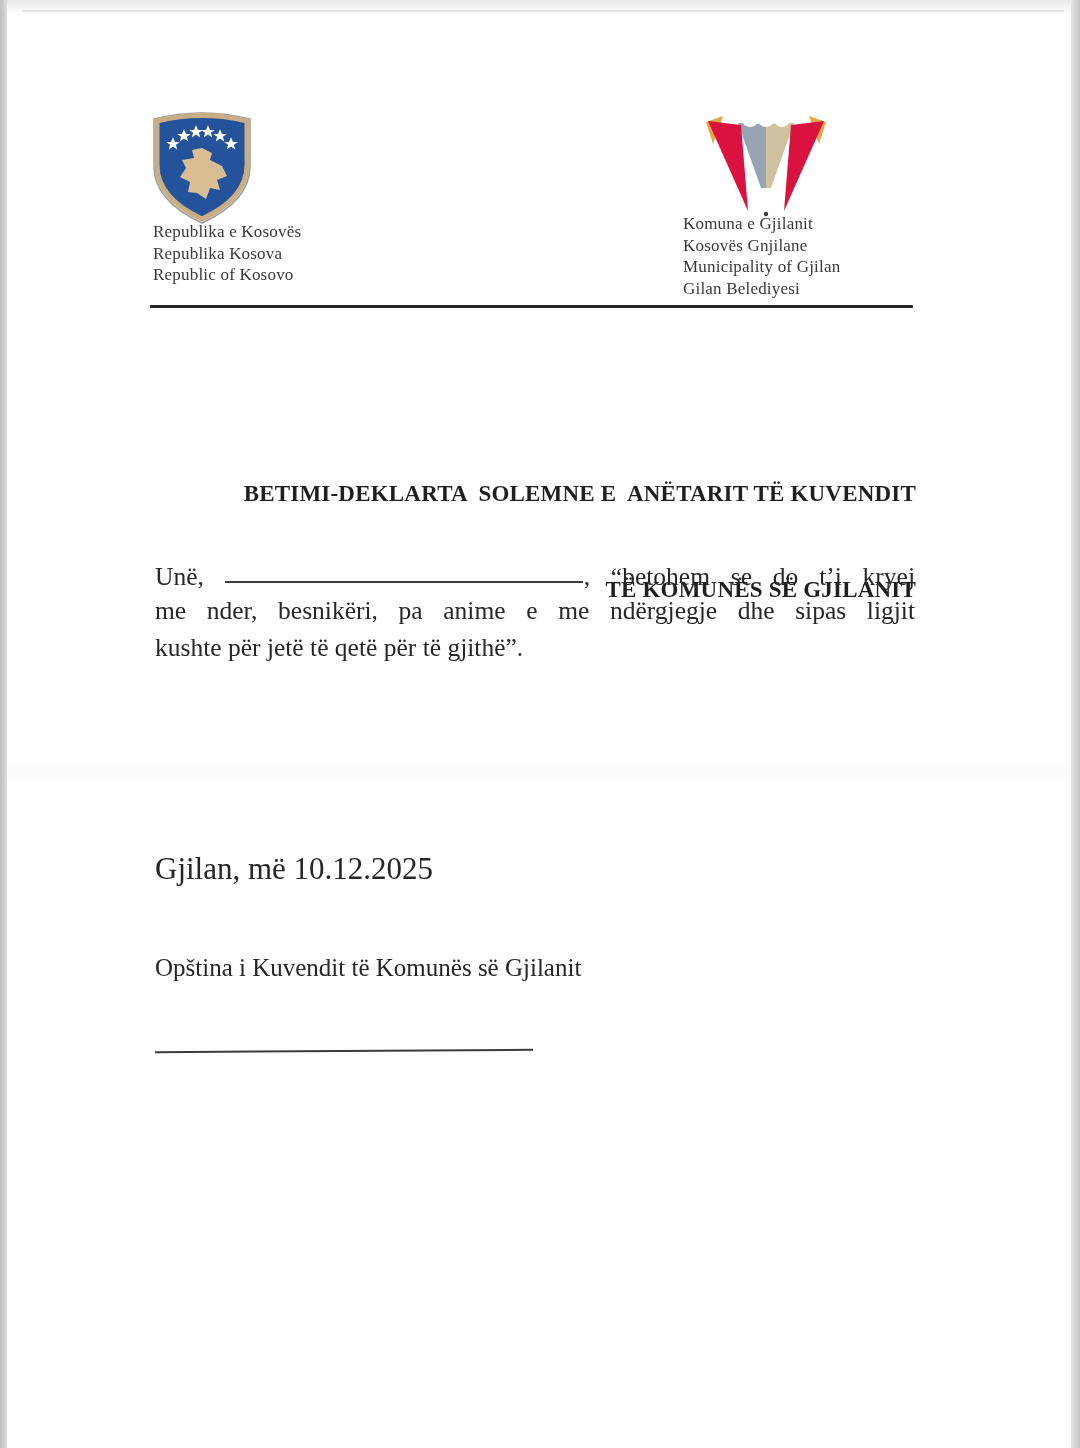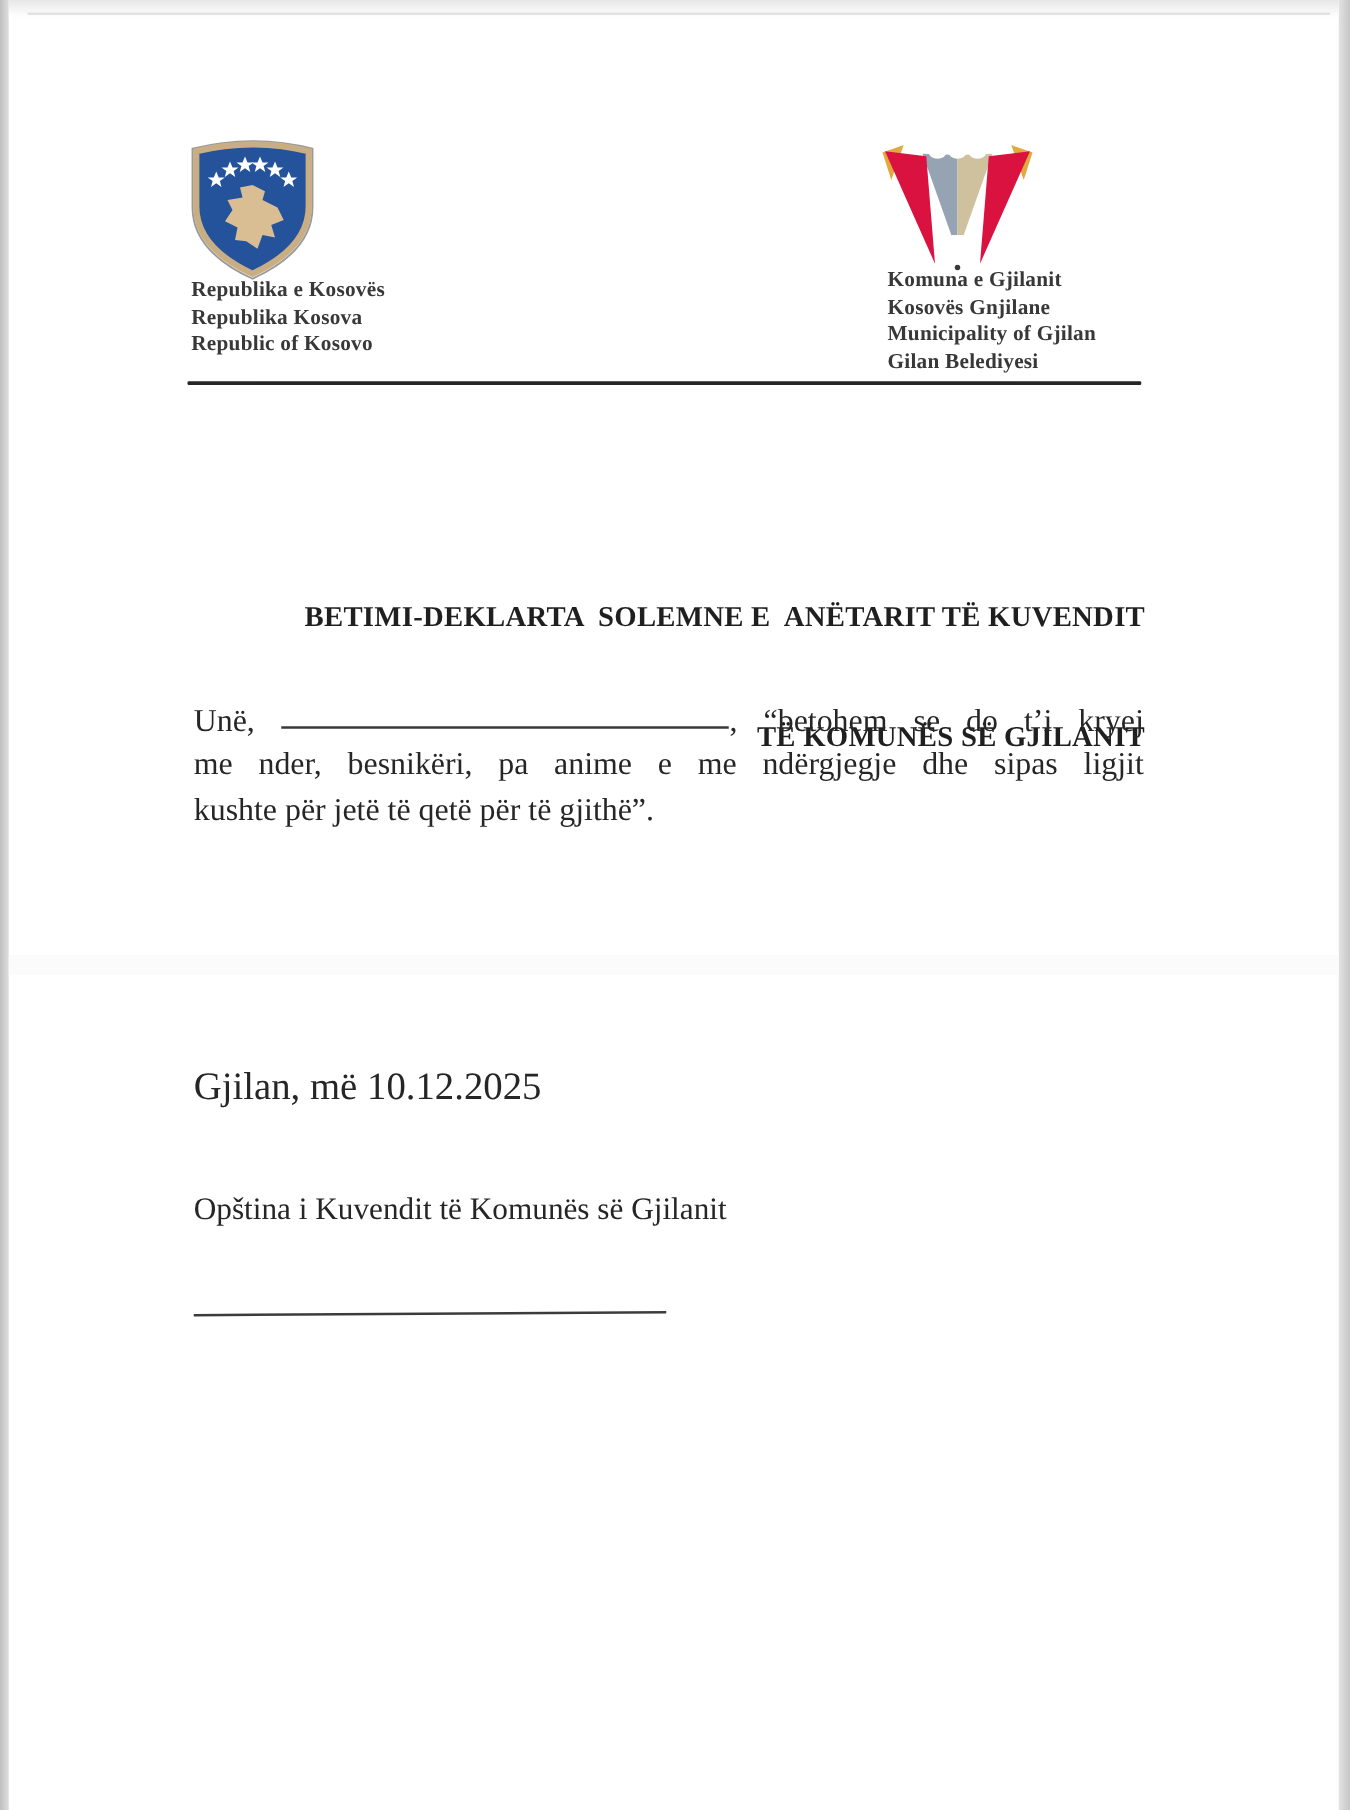--- a/index.html
+++ b/index.html
@@ -15,23 +15,23 @@
   .edge-right{position:absolute;right:0;top:0;width:9px;height:1448px;
     background:linear-gradient(to left,#c6c6c6,#e3e3e3);}
   .edge-top{position:absolute;left:7px;top:0;right:9px;height:14px;
     background:linear-gradient(to bottom,#e7e7e7,#f6f6f6 60%,#ffffff);}
   .edge-top-line{position:absolute;left:22px;top:10px;right:16px;height:2px;background:#e2e2e2;}
   .scan-streak{position:absolute;left:7px;right:9px;height:16px;background:#fbfbfb;}
 
   
   .emblem-kosovo{position:absolute;left:149px;top:106px;}
   .emblem-gjilan{position:absolute;left:703px;top:110px;}
-  .hdr-block{position:absolute;font-weight:bold;font-size:17px;line-height:21.5px;color:#383838;letter-spacing:.2px;}
+  .hdr-block{position:absolute;font-weight:normal;font-size:17px;line-height:21.5px;color:#383838;letter-spacing:.2px;}
   .hdr-left{left:153px;top:221px;}
-  .hdr-right{left:683px;top:213px;margin-left:27px;}
+  .hdr-right{left:683px;top:213px;}
   .hdr-rule{position:absolute;left:150px;top:305px;width:763px;height:3px;background:#262626;border-radius:1px;}
 
   
   .title{position:absolute;left:148px;top:414px;width:768px;text-align:right;
     font-weight:bold;font-size:23px;line-height:32px;color:#1f1f1f;white-space:pre-wrap;letter-spacing:.2px;}
 
   
   .oath{position:absolute;left:155px;top:556px;width:760px;font-size:25.5px;line-height:36.8px;color:#262626;}
   .o-line{text-align:justify;text-align-last:justify;height:36.8px;overflow:visible;}
   .o-line.last{text-align:center;text-align-last:left;}

